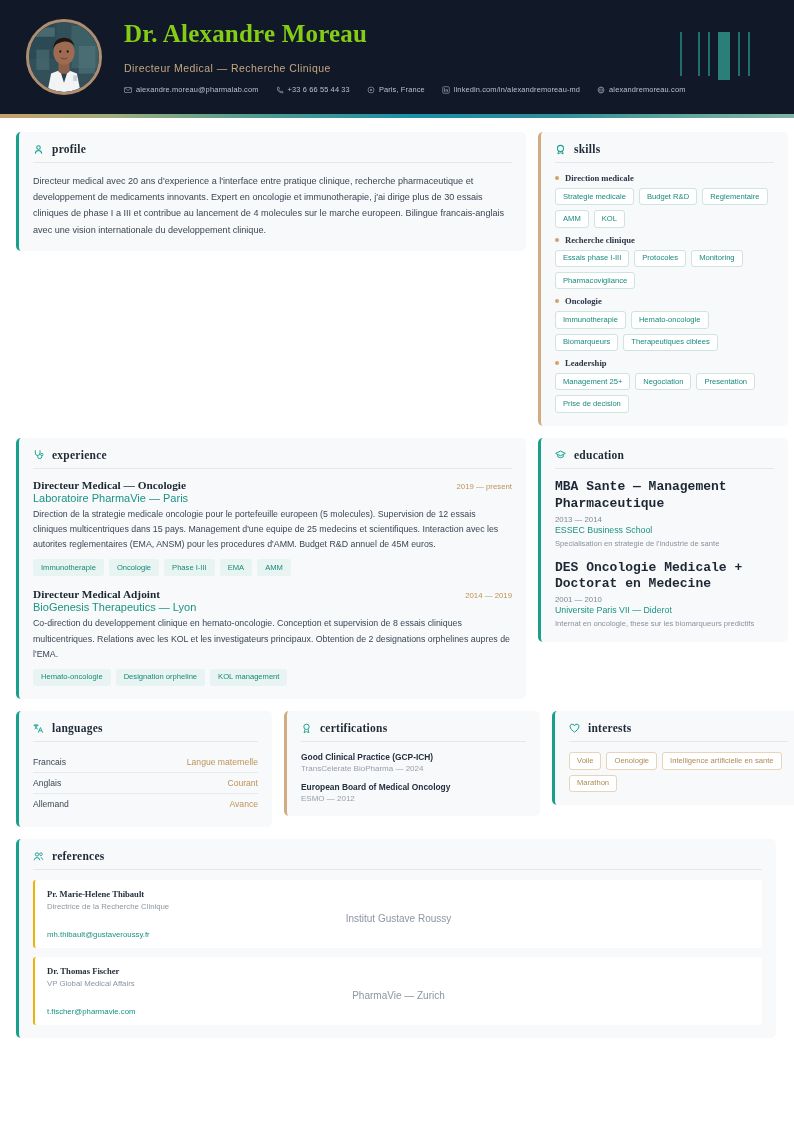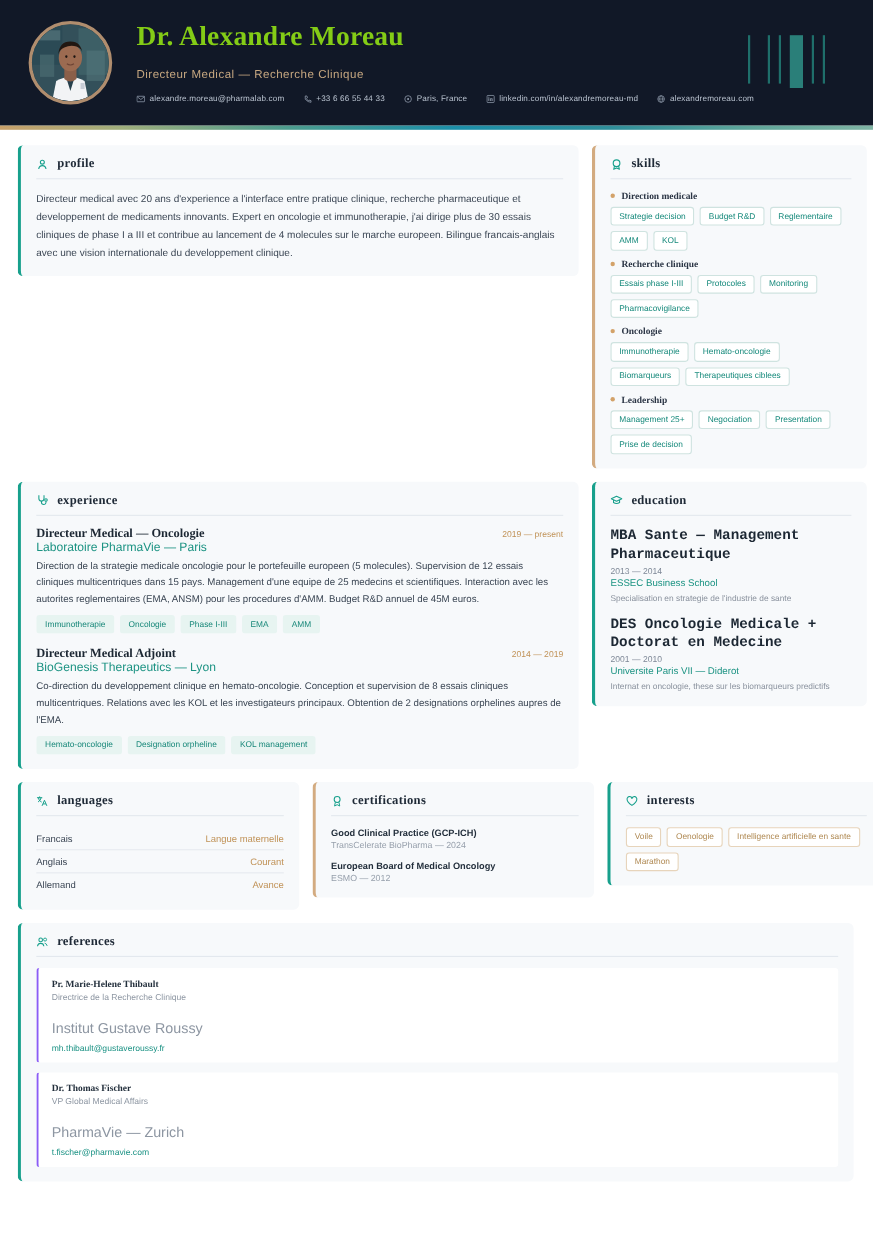--- a/index.html
+++ b/index.html
@@ -224,32 +224,32 @@
   
   .cert { margin-bottom: 9px; }
   .cert:last-child { margin-bottom: 0; }
   .cert-name { font-size: 8.4px; font-weight: 700; color: #24303d; }
   .cert-meta { font-size: 8px; color: #97a0ac; margin-top: 2px; }
 
   
   .refs { display: flex; flex-direction: column; gap: 9px; }
   .ref {
     background: #ffffff;
-    border-left: 2px solid #8b5cf6;
+    border-left: 2px solid #eab308;
     border-radius: 3px;
     padding: 9px 12px;
   }
   .ref-name {
     font-family: "Liberation Serif", serif;
     font-size: 8.6px;
     font-weight: 700;
     color: #24303d;
   }
   .ref-role { font-size: 7.8px; color: #8d96a2; margin-top: 3px; }
-  .ref-org  { font-size: 13px; color: #8d96a2; margin-top: 16px; }
+  .ref-org  { font-size: 10px; color: #8d96a2; margin-top: 2px; text-align: center; }
   .ref-mail { font-size: 7.8px; color: #199183; margin-top: 6px; }
 
   .row3 { display: flex; gap: 12px; align-items: flex-start; }
   .w-third { width: 256px; flex: 0 0 256px; }
   .w-third-r { width: 250px; flex: 0 0 250px; }
 </style>
 </head>
 <body>
 
 <div class="header">
@@ -372,21 +372,21 @@
           </span>
           <span class="sec-title">skills</span>
         </div>
 
         <div class="skill-group">
           <div class="skill-group-title">
             <span class="dot"></span>
             <span>Direction medicale</span>
           </div>
           <div class="chips">
-            <span class="chip">Strategie decision</span>
+            <span class="chip">Strategie medicale</span>
             <span class="chip">Budget R&amp;D</span>
             <span class="chip">Reglementaire</span>
             <span class="chip">AMM</span>
             <span class="chip">KOL</span>
           </div>
         </div>
 
         <div class="skill-group">
           <div class="skill-group-title">
             <span class="dot"></span>

